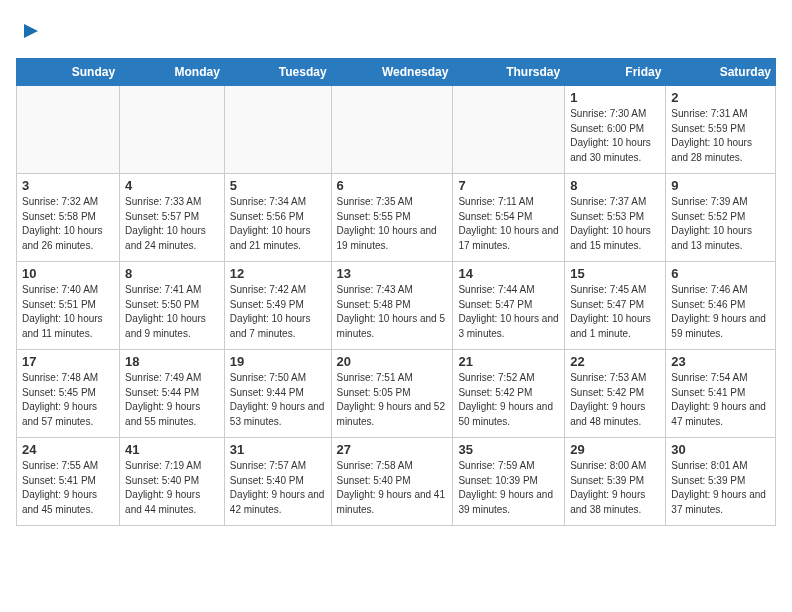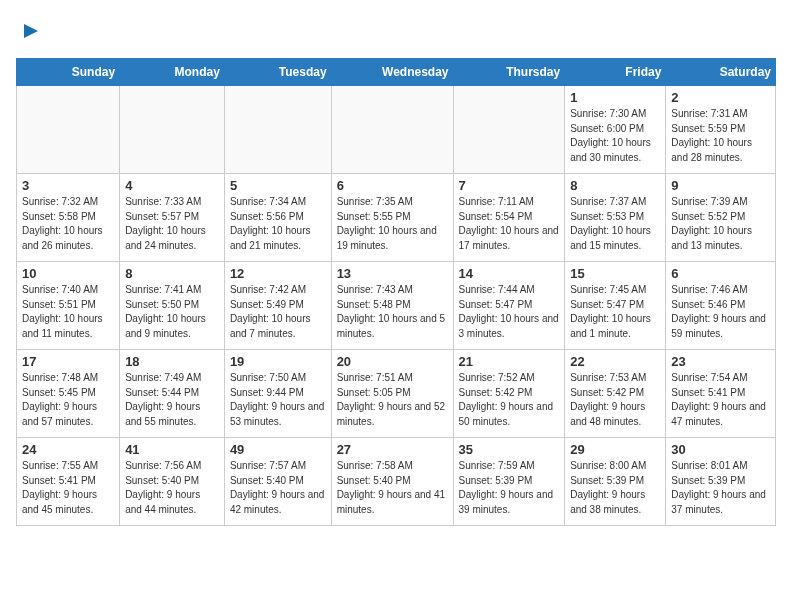--- a/index.html
+++ b/index.html
@@ -268,40 +268,40 @@
       </tr>
       <tr>
         <td>
           <span class="day-number">24</span>
           <div class="day-info">Sunrise: 7:55 AM
 Sunset: 5:41 PM
 Daylight: 9 hours and 45 minutes.</div>
         </td>
         <td>
           <span class="day-number">41</span>
-          <div class="day-info">Sunrise: 7:56 AM
+          <div class="day-info">Sunrise: 7:19 AM
 Sunset: 5:40 PM
 Daylight: 9 hours and 44 minutes.</div>
         </td>
         <td>
-          <span class="day-number">49</span>
+          <span class="day-number">31</span>
           <div class="day-info">Sunrise: 7:57 AM
 Sunset: 5:40 PM
 Daylight: 9 hours and 42 minutes.</div>
         </td>
         <td>
           <span class="day-number">27</span>
           <div class="day-info">Sunrise: 7:58 AM
 Sunset: 5:40 PM
 Daylight: 9 hours and 41 minutes.</div>
         </td>
         <td>
           <span class="day-number">35</span>
           <div class="day-info">Sunrise: 7:59 AM
-Sunset: 5:39 PM
+Sunset: 10:39 PM
 Daylight: 9 hours and 39 minutes.</div>
         </td>
         <td>
           <span class="day-number">29</span>
           <div class="day-info">Sunrise: 8:00 AM
 Sunset: 5:39 PM
 Daylight: 9 hours and 38 minutes.</div>
         </td>
         <td>
           <span class="day-number">30</span>

